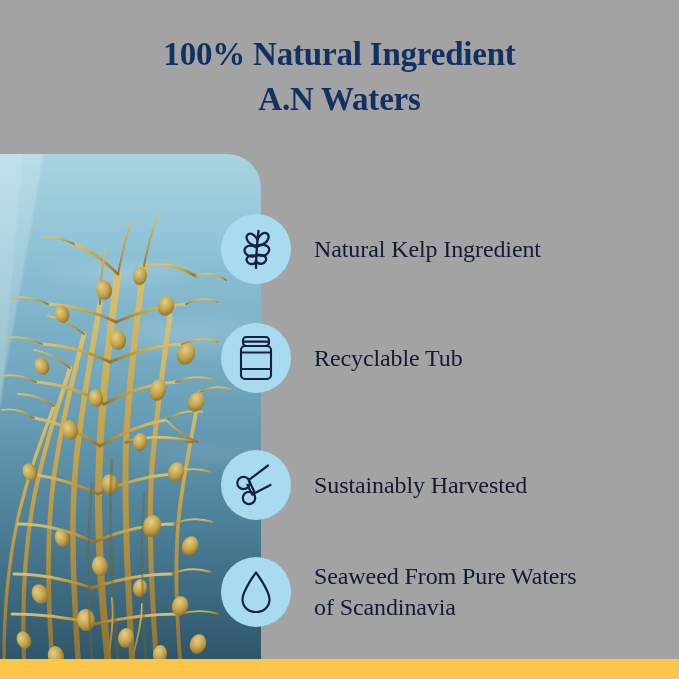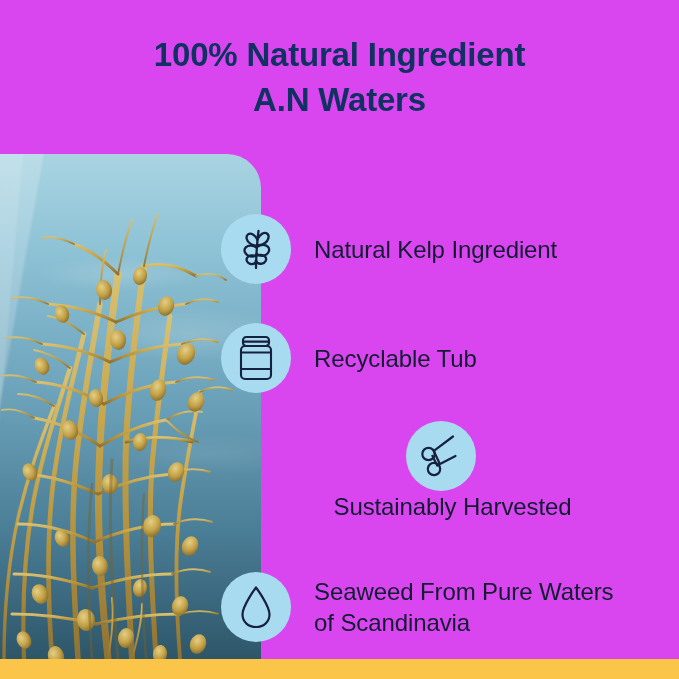--- a/index.html
+++ b/index.html
@@ -11,21 +11,22 @@
     height: 679px;
     background: #F5F5F4;
     font-family: "Liberation Sans", sans-serif;
     overflow: hidden;
     position: relative;
   }
 
   #infographic {
     position: absolute;
     inset: 0;
-    background: #d946ef;
+    background: #a3a3a3;
+    font-family: Liberation Serif, serif;
   }
 
   
   .heading {
     position: absolute;
     left: 0;
     top: 32px;
     width: 679px;
     text-align: center;
     color: #123163;
@@ -79,22 +80,22 @@
   .feature-row {
     position: absolute;
     left: 221px;
     width: 440px;
     height: 70px;
     display: flex;
     align-items: center;
   }
   .feature-row.r0 { top: 214px; }
   .feature-row.r1 { top: 323px; }
-  .feature-row.r2 { top: 421px; flex-direction: column; }
-  .feature-row.r3 { top: 572px; }
+  .feature-row.r2 { top: 450px; }
+  .feature-row.r3 { top: 557px; }
 
   .icon-badge {
     flex: 0 0 auto;
     width: 70px;
     height: 70px;
     border-radius: 50%;
     background: #A8DBF0;
     display: flex;
     align-items: center;
     justify-content: center;

